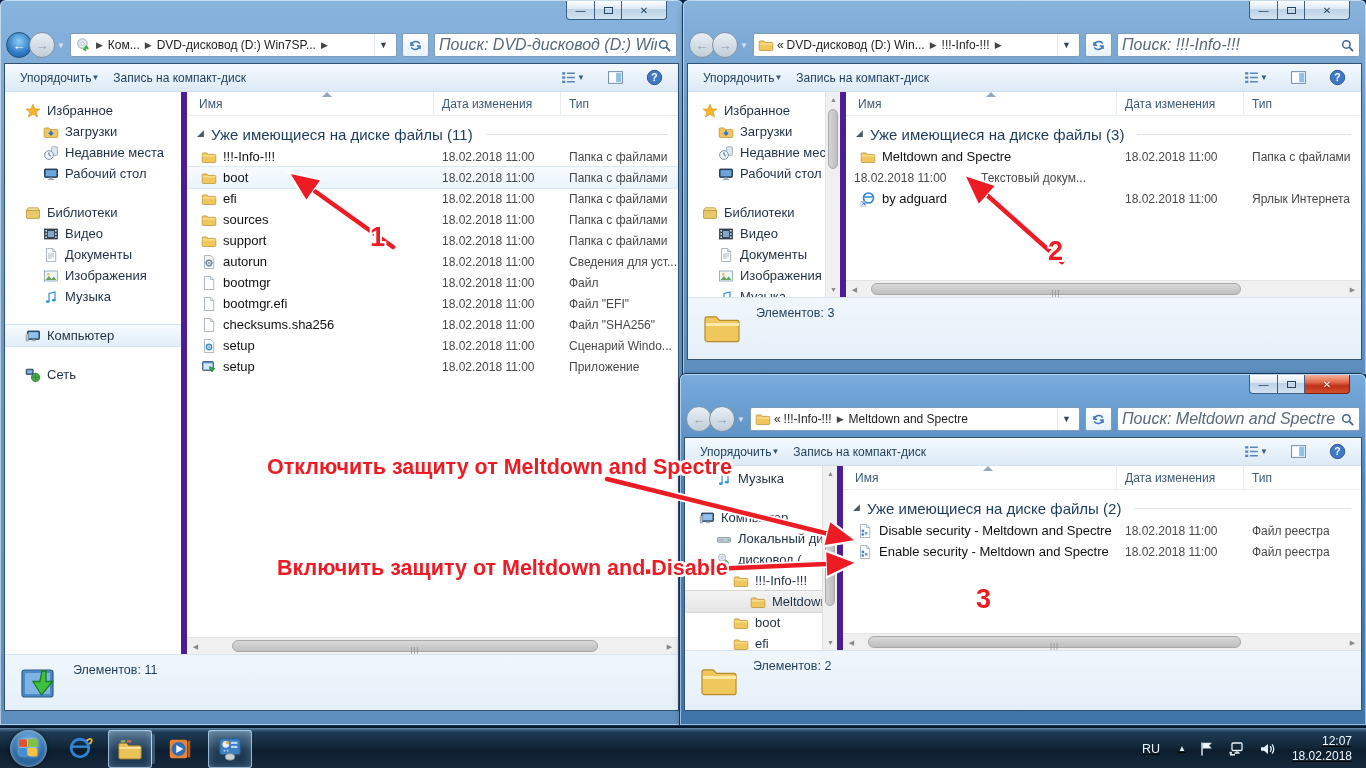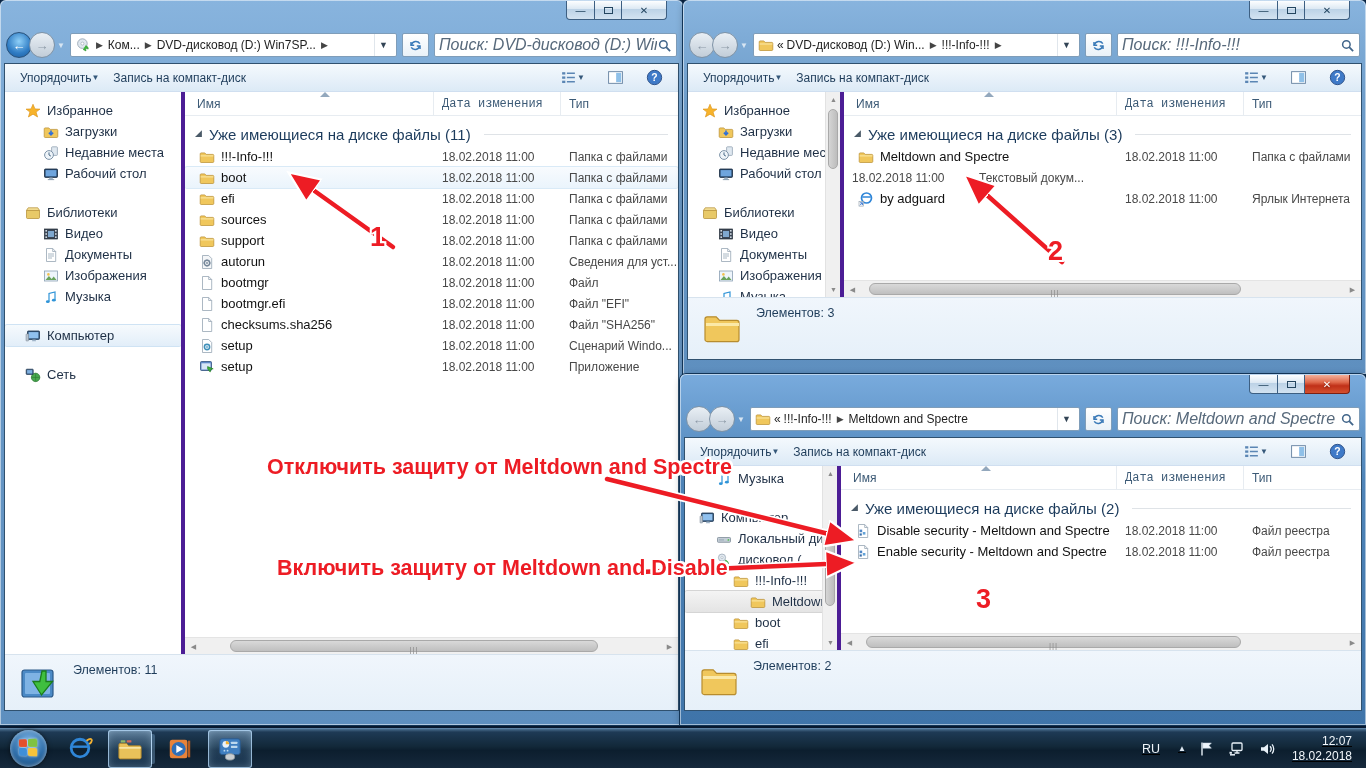--- a/index.html
+++ b/index.html
@@ -57,25 +57,25 @@
   .sb-item { display:flex; align-items:center; gap:6px; height:21px; padding-left:26px; white-space:nowrap; }
   .sb-item.child { padding-left:44px; }
   .sb-item.sel { background:linear-gradient(#f6fafd,#e2eef9); outline:1px solid #cfe3f4; border-radius:2px; }
   .sb-item.gray-sel { background:linear-gradient(#f4f4f4,#e4e4e4); outline:1px solid #d5d5d5; border-radius:2px; }
   .sb-gap { height:18px; }
   .sbico { width:16px; height:16px; flex:0 0 16px; }
   .vscroll { position:absolute; right:0; top:0; bottom:0; width:15px; background:#f0f0f0; border-left:1px solid #e2e2e2; }
   .vthumb { position:absolute; left:2px; right:2px; background:linear-gradient(90deg,#d5d5d5,#bdbdbd); border:1px solid #a9a9a9; border-radius:6px; }
   .varr { position:absolute; left:0; width:15px; height:15px; color:#8a8a8a; font-size:7px; text-align:center; line-height:15px; }
 
-  .filearea { flex:1; position:relative; display:flex; flex-direction:column; min-width:0; border-left:4px solid #4c1d95; }
+  .filearea { flex:1; position:relative; display:flex; flex-direction:column; min-width:0; border-left:6px solid #4c1d95; }
   .colhead { height:24px; display:flex; border-bottom:1px solid #e7ecf1; color:#3c5a76; position:relative; flex:0 0 24px; }
   .col { padding:5px 8px 0 8px; border-right:1px solid #e7ecf1; white-space:nowrap; overflow:hidden; }
   .col.name { flex:1; padding-left:12px; }
-  .col.date { width:127px; flex:0 0 127px;font-family:Liberation Mono, monospace; }
+  .col.date { width:127px; flex:0 0 127px; }
   .col.type { width:117px; flex:0 0 117px; border-right:none; }
   .sortarrow { position:absolute; top:0; width:0; height:0; border-left:5px solid transparent; border-right:5px solid transparent;
                border-bottom:5px solid #93a8bd; }
   .listbody { flex:1; overflow:hidden; position:relative; }
   .grouphead { display:flex; align-items:center; height:30px; padding:6px 10px 0 10px; color:#1c3b5c; font-size:15px; gap:7px; white-space:nowrap; }
   .grp-tri { color:#4a5a68; font-size:9px; transform:translateY(-1px); }
   .grp-line { flex:1; height:1px; background:#dfe3e7; margin-left:6px; }
   .file-row { display:flex; height:21px; align-items:center; }
   .file-row.hover { background:linear-gradient(#f8fbfe,#eaf4fc); outline:1px solid #d9eaf7; border-radius:2px; }
   .fcell { padding:0 8px; white-space:nowrap; overflow:hidden; color:#484848; font-size:12px; }

